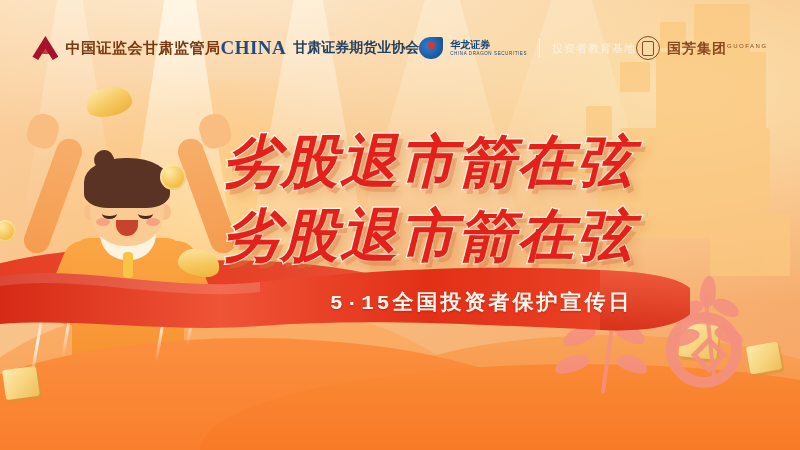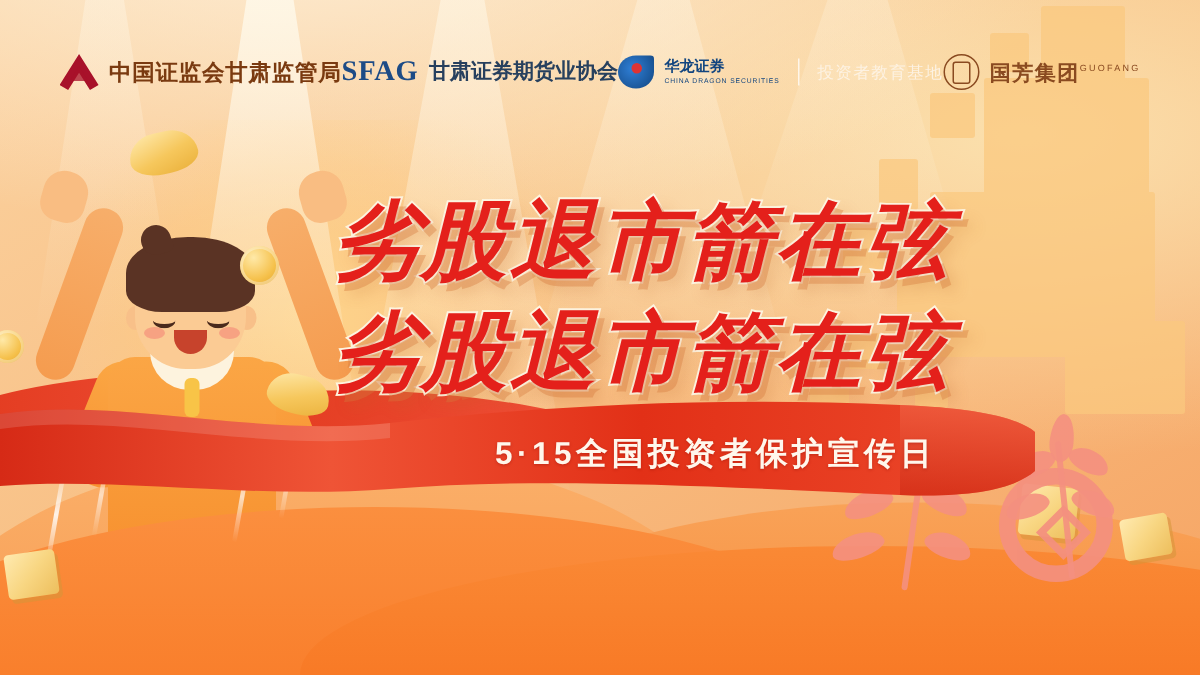--- a/index.html
+++ b/index.html
@@ -312,21 +312,21 @@
     line-height: 1.3;
     white-space: nowrap;
     -webkit-text-stroke: 2.5px #fdf4e0;
     paint-order: stroke fill;
     text-shadow:
       4px 5px 0 rgba(214,120,60,.38),
       7px 8px 10px rgba(190,95,40,.26);
   }
 
   
-  .ribbon-wrap { position: absolute; left: 0; top: 262px; width: 800px; height: 72px; z-index: 7; }
+  .ribbon-wrap { position: absolute; left: 0; top: 262px; width: 800px; height: 72px; z-index: 7; font-family: Liberation Mono, monospace; }
   .ribbon-text {
     position: absolute;
     left: 330px; top: 26px;
     font-size: 21px;
     font-weight: 700;
     color: #fff7ec;
     letter-spacing: 3px;
     white-space: nowrap;
     text-shadow: 0 1px 2px rgba(150,20,10,.45);
     z-index: 2;
@@ -431,21 +431,21 @@
   </div>
 
   <div class="logobar">
 
     <div class="logo-item">
       <span class="csrc-mark"></span>
       <span class="logo-cn">中国证监会甘肃监管局</span>
     </div>
 
     <div class="logo-item">
-      <span class="sfag">SFAG</span>
+      <span class="sfag">CHINA</span>
       <span class="sfag-cn">甘肃证券期货业协会</span>
     </div>
 
     <div class="logo-item">
       <span class="dragon-mark"></span>
       <span class="hl-name">
         <span class="hl-cn">华龙证券</span>
         <span class="hl-en">CHINA DRAGON SECURITIES</span>
       </span>
       <span class="hl-div"></span>

